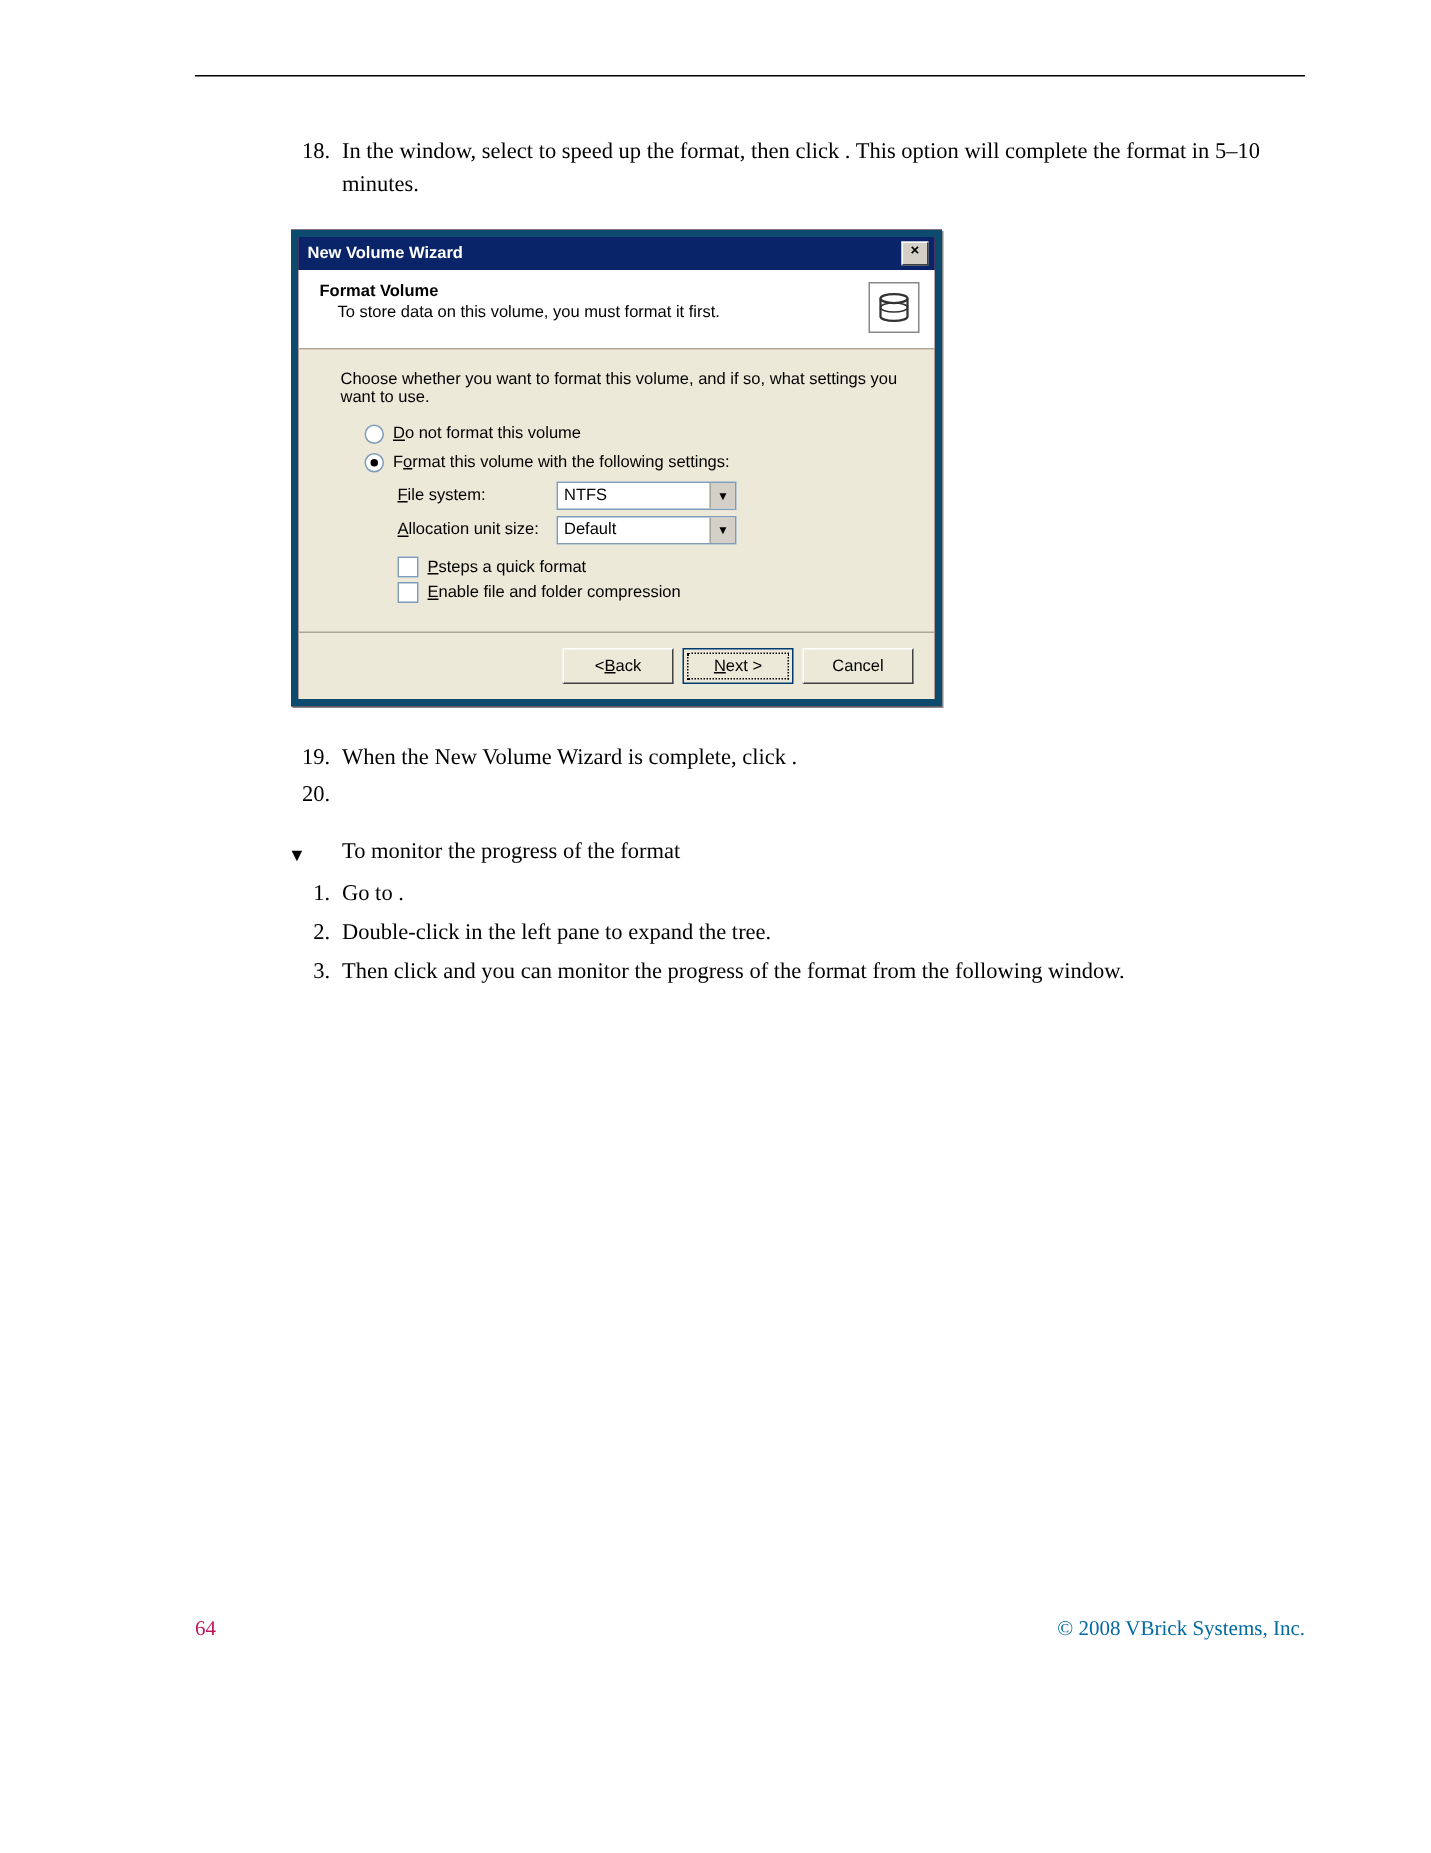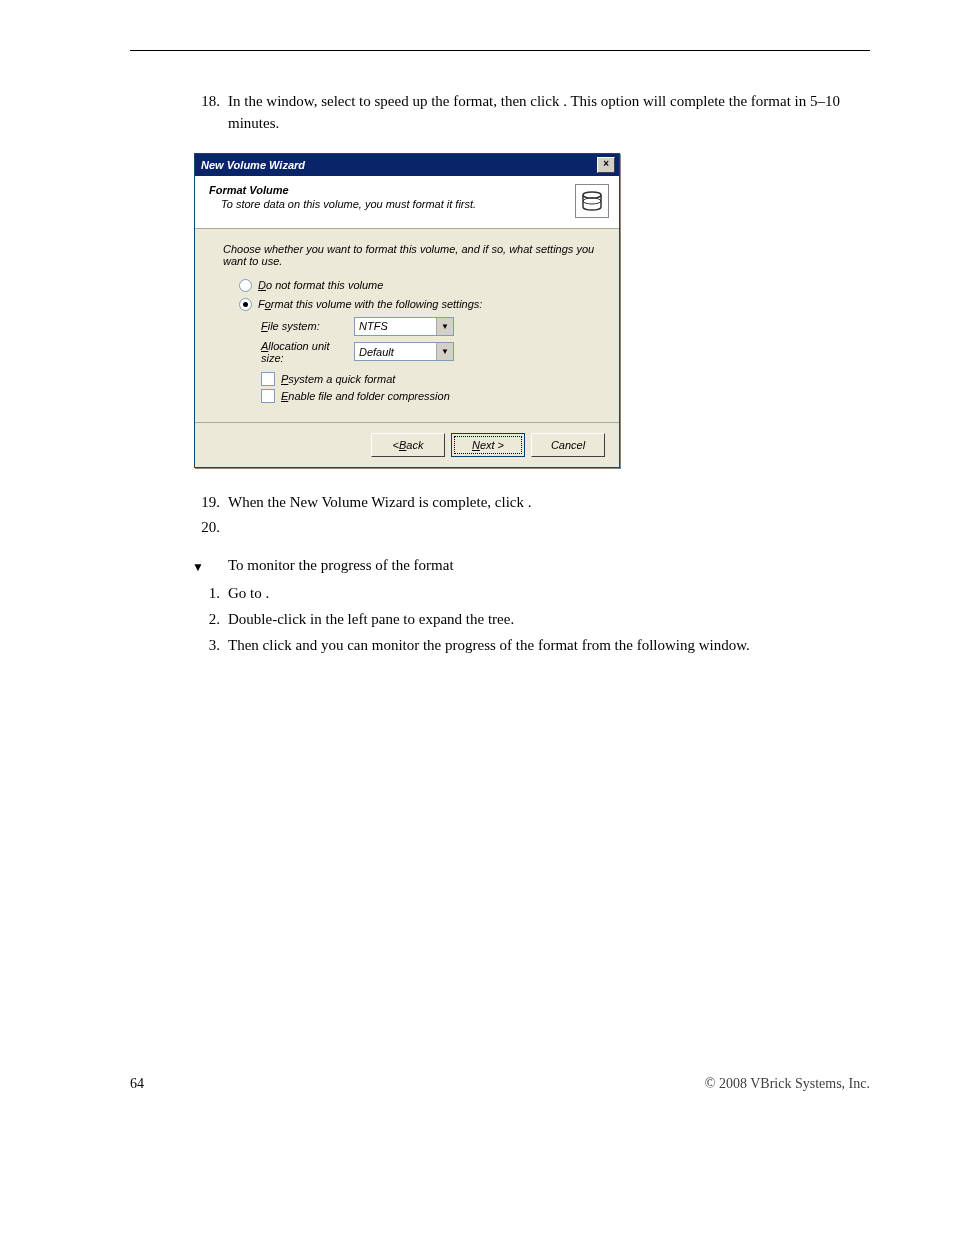--- a/index.html
+++ b/index.html
@@ -35,26 +35,25 @@
     flex: 1;
   }
   .dlg-wrap {
     margin-left: 64px;
     margin-top: 18px;
     margin-bottom: 24px;
   }
   
   .dialog {
     width: 424px;
-    border: 1px solid #0c4a6e;
+    border: 5px solid #0c4a6e;
     font-family: Tahoma, Arial, sans-serif;
     font-size: 11px;
     background: #ef4444;
     box-shadow: 1px 1px 0 #888;
-    font-style: italic;
   }
   .titlebar {
     background: #0a246a;
     color: #fff;
     font-weight: bold;
     padding: 3px 4px 3px 6px;
     display: flex;
     justify-content: space-between;
     align-items: center;
   }
@@ -95,24 +94,24 @@
   }
   .dlg-body {
     padding: 14px 22px 16px 28px;
     background: #ece9d8;
     border-bottom: 1px solid #aca899;
   }
   .dlg-body .prompt { margin-bottom: 12px; }
   .radio-row { margin: 6px 0 6px 16px; display:flex; align-items:center; gap:6px;text-align:center;}
   .settings { margin-left: 38px; margin-top:4px;}
   .frow { display: flex; align-items: center; margin: 4px 0; }
-  .frow .flabel { width: 93px; }
+  .frow .flabel { width: 106px; }
   .frow .fctrl { position: relative; }
   .combo, .tinput {
-    width: 100px;
+    width: 120px;
     height: 19px;
     border: 1px solid #7f9db9;
     background: #fff;
     padding: 1px 18px 1px 4px;
     box-sizing: border-box;
     font-family: Tahoma, Arial, sans-serif;
     font-size: 11px;
     display: flex;
     align-items: center;
   }
@@ -167,22 +166,22 @@
     line-height: 20px;
   }
   .subhead .txt { flex:1; }
 
   .footer {
     margin-top: 420px;
     display: flex;
     justify-content: space-between;
     font-size: 14px;
   }
-  .footer .pg { color: #000000; }
-  .footer .cp { color: #404040; }
+  .footer .pg { color: #be185d; }
+  .footer .cp { color: #0369a1; }
   u.acc { text-decoration: underline; }
 </style>
 </head>
 <body>
 
 <div class="page">
   <div class="rule"></div>
 
   <div class="step">
     <div class="num">18.</div>
@@ -242,21 +241,21 @@
                   <span>Default</span>
                 </div>
               <div class="combo-arrow">▼</div>
             </div>
           </div>
         </div>
 
         <div class="checks">
           <div class="crow">
             <div class="chk"></div>
-            <span><u class="acc">P</u><span>system a quick format</span></span>
+            <span><u class="acc">P</u><span>steps a quick format</span></span>
           </div>
           <div class="crow">
             <div class="chk"></div>
             <span><u class="acc">E</u><span>nable file and folder compression</span></span>
           </div>
         </div>
       </div>
       <div class="dlg-footer">
         <div class="btn">
             <span>&lt; </span>

